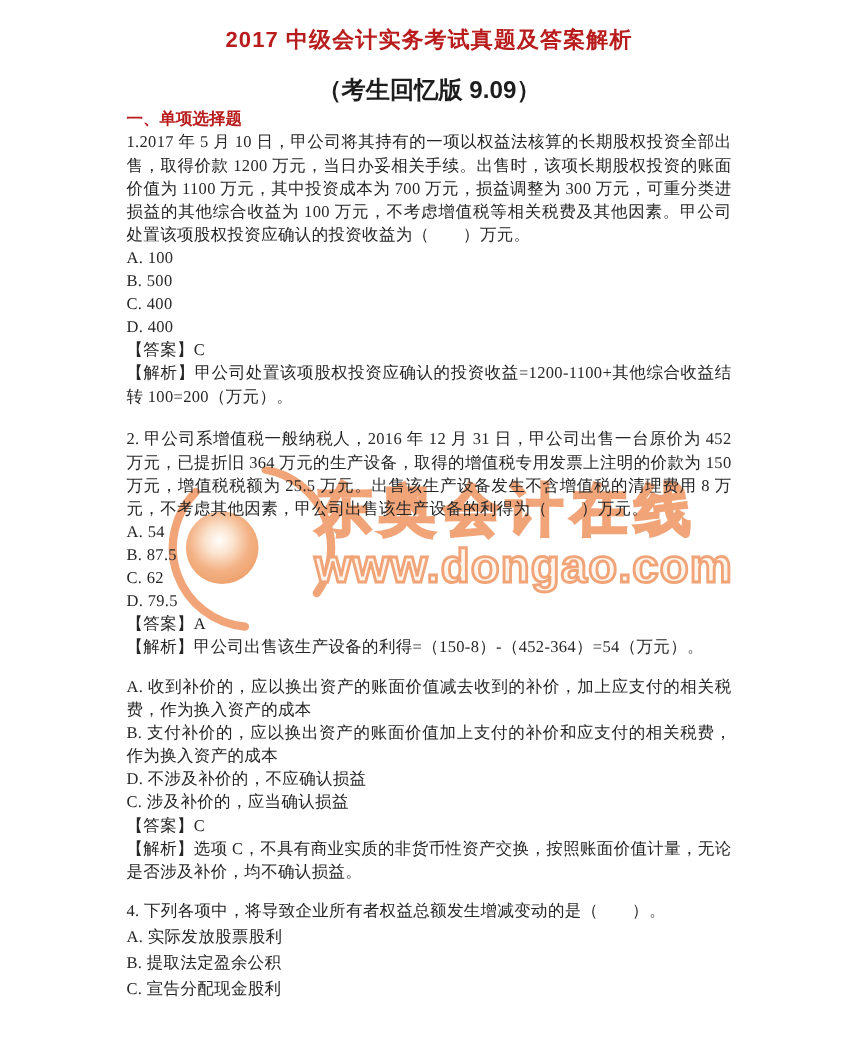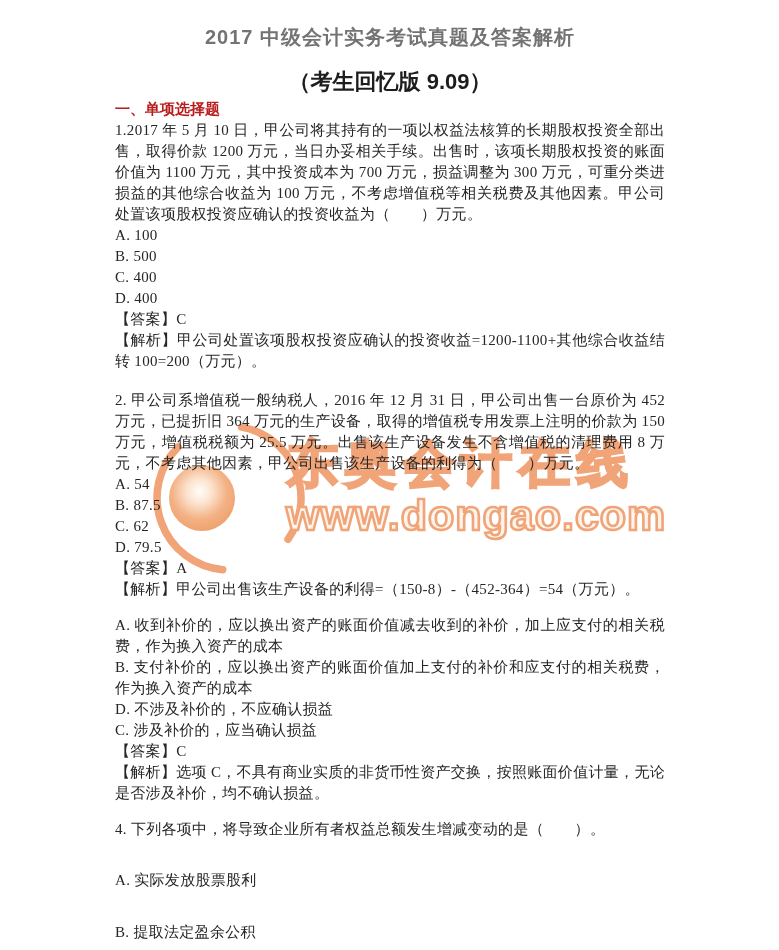--- a/index.html
+++ b/index.html
@@ -36,42 +36,42 @@
 
   
   .content {
     position: relative; z-index: 2;
     margin: 0 114px 0 115px;
     padding-top: 24px;
   }
   .title {
     font-family: "Liberation Sans", "DejaVu Sans", sans-serif;
     font-weight: 700; font-size: 20px; line-height: 26px;
-    text-align: center; letter-spacing: 1px; color: #737373;
+    text-align: center; letter-spacing: 1px; color: #b91c1c;
   }
   .subtitle {
     font-family: "Liberation Sans", "DejaVu Sans", sans-serif;
     font-weight: 700; font-size: 22px; line-height: 24px;
     margin-top: 20px; text-align: center; color: #1d1d1d;
   }
   .section {
     font-family: "Liberation Sans", "DejaVu Sans", sans-serif;
     font-weight: 700; font-size: 15px; line-height: 18px;
     margin-top: 6px; color: #b91c1c;
   }
   .question { margin-top: 15px; }
   .q1 { margin-top: 2px; }
   .q2 { margin-top: 18px; }
   .question p {
     margin: 0;
     font-size: 15px; line-height: 21px;
     letter-spacing: 0.3px;
     text-align: justify; text-align-last: left;
   }
-  .q4 p.opt { line-height: 24px; margin-top: 28px; }
+  .q4 p.opt { line-height: 24px; }
   .lbl { letter-spacing: 0.3px; }
 </style>
 </head>
 <body>
 
 <div class="page">
 
   <div class="watermark">
     <svg class="wm-logo" viewBox="0 0 185 158" xmlns="http://www.w3.org/2000/svg" aria-hidden="true">
       <defs>

